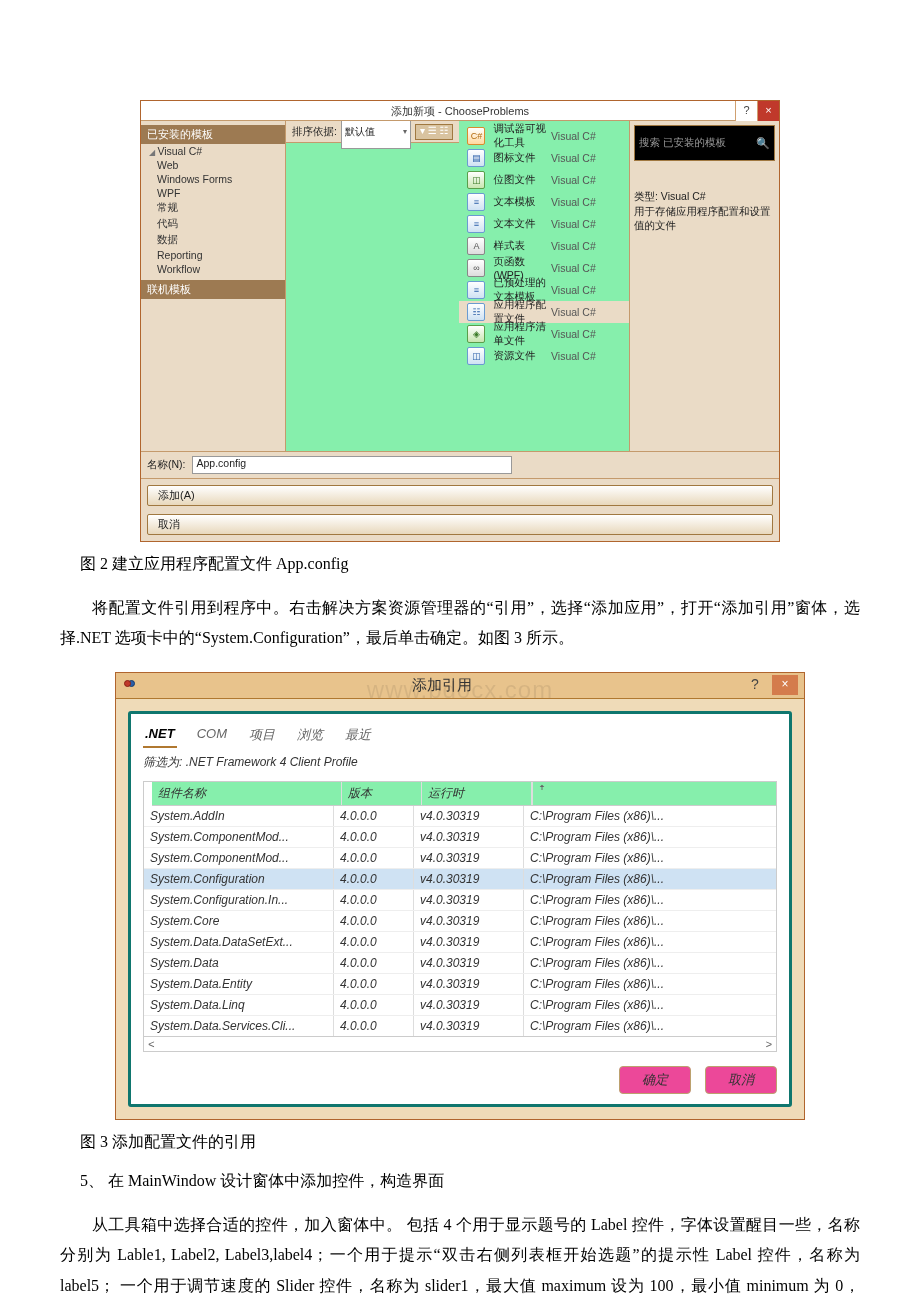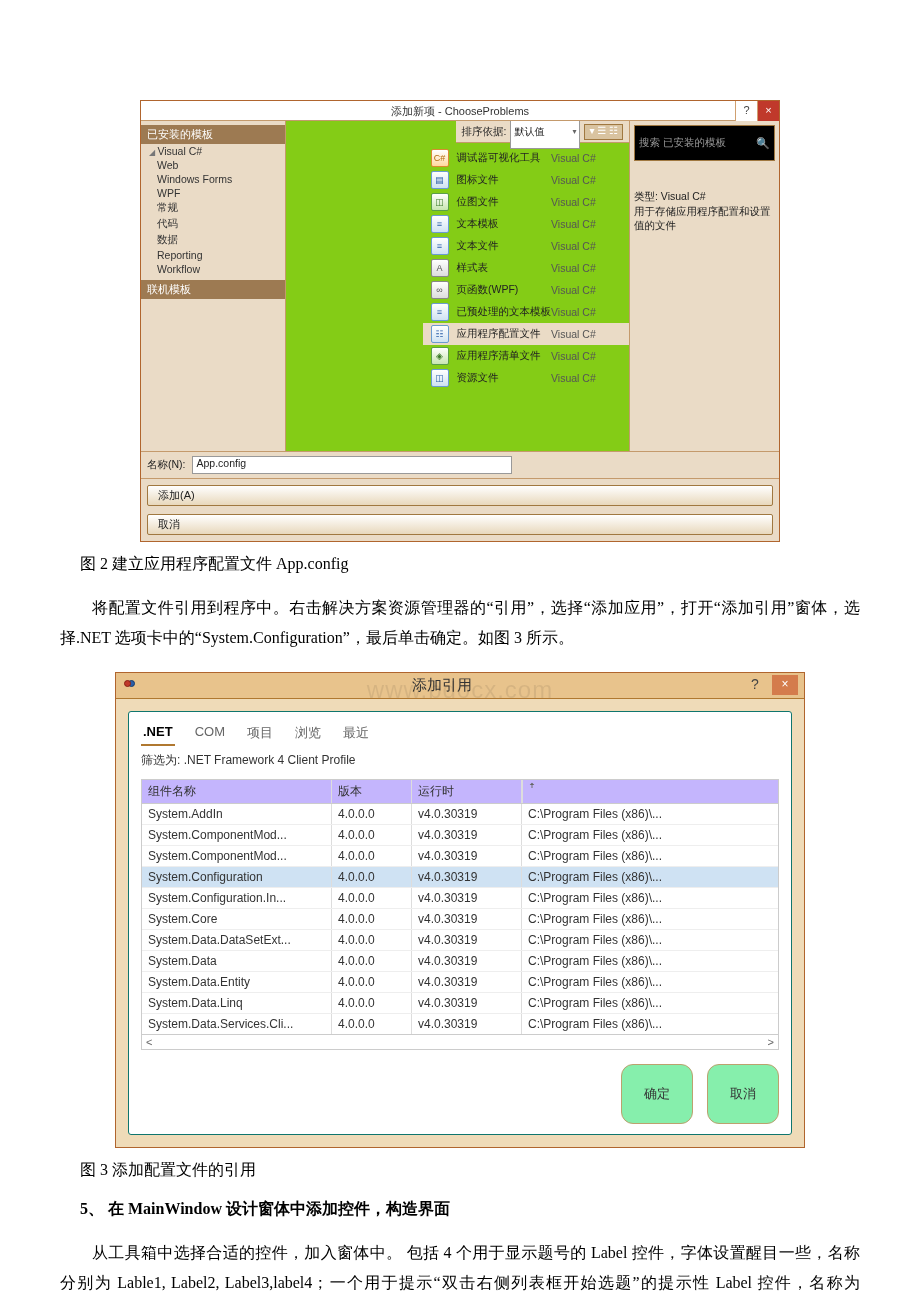--- a/index.html
+++ b/index.html
@@ -12,21 +12,21 @@
   .dlg1-titlebar .tb-right { position:absolute; right:0; top:0; display:flex; }
   .tb-btn { width:22px; height:20px; text-align:center; line-height:18px; font-size:11px; border-left:1px solid #d0a070;}
   .tb-help { background:#fff; color:#444;}
   .tb-close { background:#c0392b; color:#fff; }
   .dlg1-body { display:flex; height:330px; }
   .dlg1-left { width:145px; background:#EADBC6; border-right:1px solid #c49a6c; padding:4px 0; }
   .tree-hdr { background:#9d7a52; color:#fff; padding:2px 6px; font-size:11px;}
   .tree-row { padding:1px 0 1px 16px; color:#333; font-size:10.5px;}
   .tree-row.top { padding-left:8px; }
   .tree-row.top::before { content:"◢ "; font-size:8px; color:#777;}
-  .dlg1-mid { flex:1; background:#84cc16; display:flex; flex-direction:column;align-items:flex-end;}
+  .dlg1-mid { flex:1; background:#86efac; display:flex; flex-direction:row;}
   .dlg1-toolbar { background:#EADBC6; height:22px; display:flex; align-items:center; padding:0 6px; gap:4px; border-bottom:1px solid #c49a6c; font-size:10.5px;}
   .sort-combo { background:#fff; border:1px solid #999; width:70px; height:16px; font-size:10px; padding:16px 3px; display:flex; align-items:center; justify-content:space-between;}
   .sort-combo::after { content:"▾"; font-size:8px; color:#666;}
   .view-btn { background:#d9c3a0; border:1px solid #a07840; padding:0 4px; height:16px; color:#fff; font-size:10px;}
   .item-list { flex:1; overflow:hidden; padding:4px 0;}
   .item-row { display:flex; align-items:center; height:22px; padding:0 8px; font-size:10.5px;}
   .item-row.sel { background:#EADBC6; }
   .item-icon { width:18px; height:18px; border:1px solid #6a9bd1; background:linear-gradient(#fff,#cfe2f3); border-radius:2px; margin-right:8px; font-size:9px; text-align:center; line-height:16px; color:#2a5ea8; overflow:hidden;}
   .item-icon.orange { border-color:#d88b2f; background:linear-gradient(#fff,#ffd9a0); color:#b36b10;}
   .item-icon.green { border-color:#5a9e4a; background:linear-gradient(#fff,#c8e6b0); color:#3b7a28;}
@@ -51,40 +51,40 @@
   .dlg2-titlebar .title-left { display:flex; align-items:center; gap:6px;}
   .inf-icon { width:16px; height:10px; display:inline-flex;}
   .inf-icon span { width:7px; height:7px; border-radius:50%; }
   .inf-icon span:first-child { background:#c0392b; margin-right:-3px; z-index:2; border:1px solid #8a1f14;}
   .inf-icon span:last-child { background:#2a5ea8; border:1px solid #173a6b;}
   .dlg2-title { flex:1; text-align:center; color:#333; font-size:15px;}
   .dlg2-tb-right { display:flex; gap:6px;}
   .dlg2-help { width:22px; height:20px; background:#e8c38c; text-align:center; line-height:18px; font-size:14px; color:#444;}
   .dlg2-close { width:26px; height:20px; background:#d47c4c; color:#fff; text-align:center; line-height:18px; font-size:12px;}
   .dlg2-body { background:#efdbb8; padding:12px;}
-  .dlg2-inner { background:#fff; border:1px solid #0f766e; border-radius:3px; padding:10px 12px;}
+  .dlg2-inner { background:#fff; border:3px solid #0f766e; border-radius:3px; padding:10px 12px;font-style:italic;}
   .tabs { display:flex; gap:18px; font-size:13px; color:#666; margin-bottom:6px;}
   .tab { padding:2px 2px 4px 2px; }
   .tab.active { color:#000; font-weight:bold; border-bottom:2px solid #b07830;}
   .filter-label { font-size:12px; color:#333; margin:4px 0 10px 0;}
   .grid { border:1px solid #ccc; }
-  .grid-hdr { display:flex; background:#c4b5fd; border-bottom:1px solid #ccc;}
+  .grid-hdr { display:flex; background:#86efac; border-bottom:1px solid #ccc;margin-left:8px;}
   .grid-hdr > div, .grid-row > div { padding:3px 6px; font-size:12px;}
   .col-name { flex:0 0 190px; border-right:1px solid #ddd;}
   .col-ver { flex:0 0 80px; border-right:1px solid #ddd;}
   .col-rt { flex:0 0 110px; border-right:1px solid #ddd;}
   .col-path { flex:1;}
   .grid-hdr .scroll-sp { flex:0 0 18px; border-left:1px solid #ddd; text-align:center; color:#666;}
   .grid-body { max-height:230px; overflow:hidden;}
   .grid-row { display:flex; border-bottom:1px solid #eee;}
   .grid-row.sel { background:#cfe2f3;}
   .grid-row .scroll-sp { flex:0 0 18px;}
   .grid-scroll-bot { display:flex; justify-content:space-between; padding:1px 4px; color:#666; font-size:11px; border-top:1px solid #ccc;}
   .dlg2-buttons { display:flex; justify-content:flex-end; gap:14px; margin-top:14px;}
-  .dlg2-btn { background:#86efac; border:1px solid #bca16e; padding:20px 22px; font-size:13px; border-radius:12px; color:#333;}
+  .dlg2-btn { background:#ec4899; border:1px solid #bca16e; padding:4px 22px; font-size:13px; border-radius:4px; color:#333;}
   .watermark-wrap { position:relative;}
   .watermark { position:absolute; left:50%; top:3px; transform:translateX(-50%); color:rgba(0,0,0,0.08); font-size:24px; letter-spacing:1px; pointer-events:none; font-family:Arial;}
 </style>
 </head>
 <body>
 
 <div class="page">
 
   <div class="screenshot dlg1">
     <div class="dlg1-titlebar">
@@ -323,17 +323,17 @@
         <div class="dlg2-buttons">
           <div class="dlg2-btn">确定</div>
           <div class="dlg2-btn">取消</div>
         </div>
       </div>
     </div>
   </div>
 
   <p class="caption">图 3 添加配置文件的引用</p>
 
-  <p class="caption" style="font-weight:bold;">5、 在 MainWindow 设计窗体中添加控件，构造界面</p>
+  <p class="caption" style="">5、 在 MainWindow 设计窗体中添加控件，构造界面</p>
 
   <p class="para indent">从工具箱中选择合适的控件，加入窗体中。 包括 4 个用于显示题号的 Label 控件，字体设置醒目一些，名称分别为 Lable1, Label2, Label3,label4；一个用于提示“双击右侧列表框开始选题”的提示性 Label 控件，名称为 label5； 一个用于调节速度的 Slider 控件，名称为 slider1，最大值 maximum 设为 100，最小值 minimum 为 0，value 值为 50； 一个用于提示每章题目个数的 Label 控件，名称为 label7； 一个 Image 控件，显</p>
 
 </div>
 
 </body></html>

